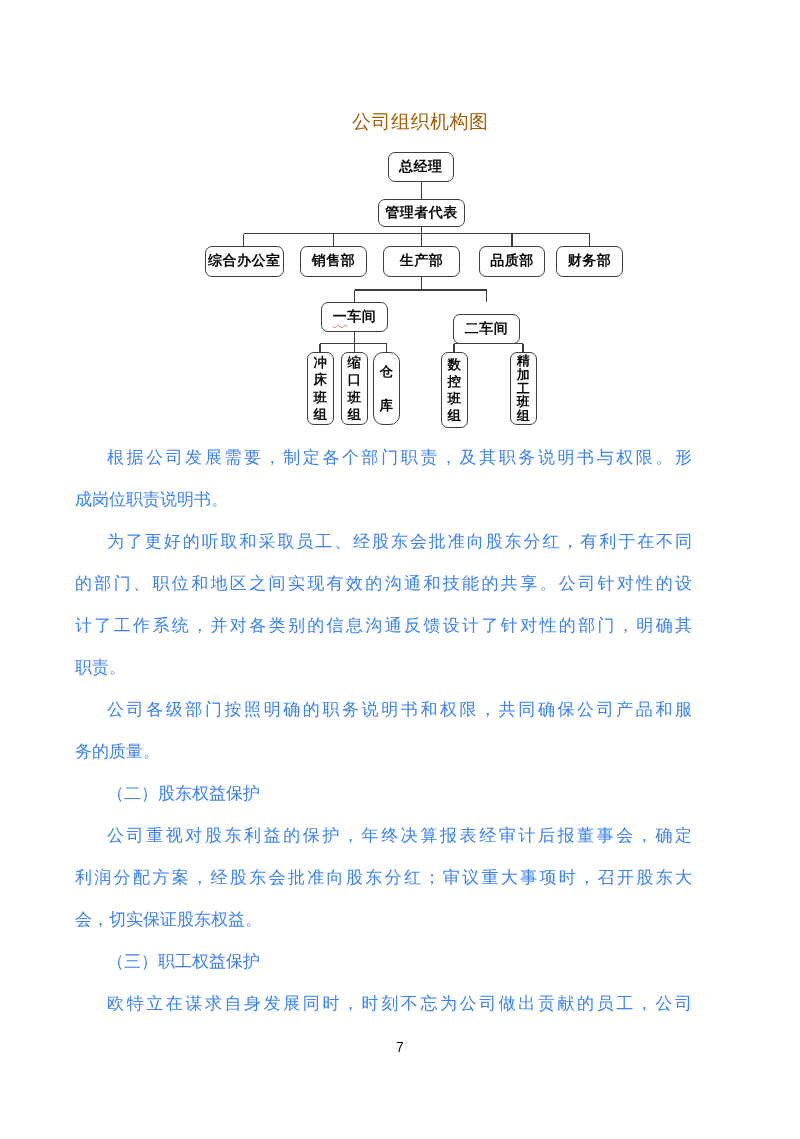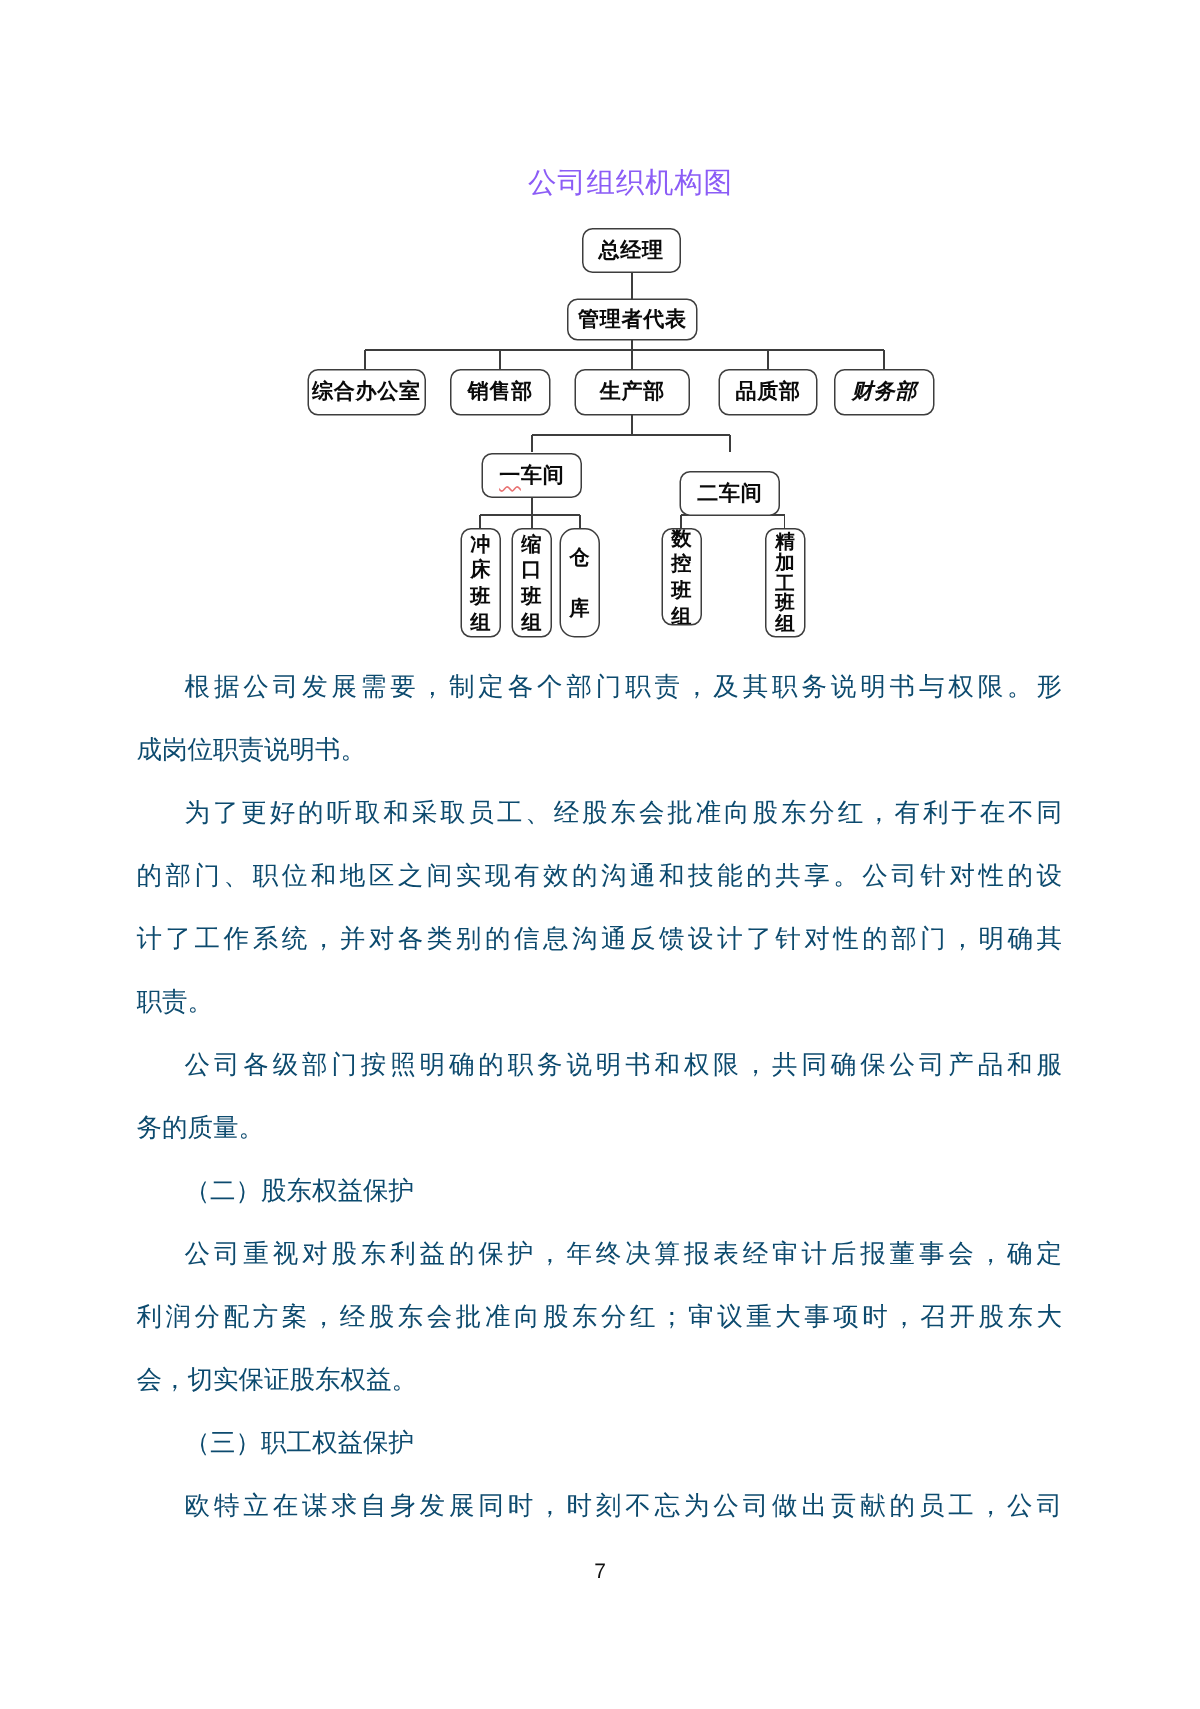--- a/index.html
+++ b/index.html
@@ -18,21 +18,21 @@
     margin: 0 auto;
   }
 
   
   .doc-title {
     position: absolute;
     left: 352px;
     top: 109px;
     font-size: 19px;
     letter-spacing: 0.5px;
-    color: #8b5cf6;
+    color: #a16207;
     white-space: nowrap;
   }
 
   
   .org-chart {
     position: absolute;
     left: 0; top: 0;
     width: 800px;
     height: 440px;
   }
@@ -70,45 +70,45 @@
   .v2 { line-height: 34px; border-radius: 10px; }
   .v4 { line-height: 17.2px; }
   .v5 { line-height: 13.9px; font-size: 13px; }
 
   .n-gm      { left: 388px;   top: 151.5px; width: 65.5px; height: 30px; text-align: right; }
   .n-rep     { left: 378px;   top: 198.5px; width: 87px;   height: 28px; }
   .n-office  { left: 204.5px; top: 246px;   width: 79.5px; height: 30.5px; }
   .n-sales   { left: 300px;   top: 246px;   width: 67px;   height: 30.5px; }
   .n-prod    { left: 383px;   top: 246px;   width: 77px;   height: 30.5px; }
   .n-quality { left: 479px;   top: 246px;   width: 66px;   height: 30.5px; }
-  .n-finance { left: 556px;   top: 246px;   width: 67px;   height: 30.5px; font-style: italic; }
+  .n-finance { left: 556px;   top: 246px;   width: 67px;   height: 30.5px; }
   .n-ws1     { left: 321px;   top: 301.5px; width: 67px;   height: 30px; }
   .n-ws2     { left: 453px;   top: 301.5px; width: 67px;   height: 30px; margin-top: 12px; }
   .n-punch   { left: 307px;   top: 352px;   width: 26.5px; height: 73px; }
   .n-neck    { left: 341px;   top: 352px;   width: 26.5px; height: 73px; }
   .n-wh      { left: 373px;   top: 352px;   width: 26.5px; height: 73px; }
-  .n-cnc     { left: 441px;   top: 352px;   width: 26.5px; height: 65px; }
+  .n-cnc     { left: 441px;   top: 352px;   width: 26.5px; height: 76px; }
   .n-finish  { left: 510px;   top: 352px;   width: 26.5px; height: 73px; }
 
   .misspell {
     text-decoration: underline;
     text-decoration-style: wavy;
     text-decoration-color: #e87272;
     text-decoration-thickness: 1px;
     text-underline-offset: 3px;
   }
 
   
   .body-text {
     position: absolute;
-    left: 91px;
+    left: 75px;
     top: 437px;
     width: 617px;
     font-size: 17px;
-    color: #0c4a6e;
+    color: #3b82f6;
   }
   .line {
     height: 42px;
     line-height: 42px;
     text-align: justify;
     overflow: hidden;
   }
   .line.fill { text-align-last: justify; }
   .line.indent { text-indent: 32px; }
 

